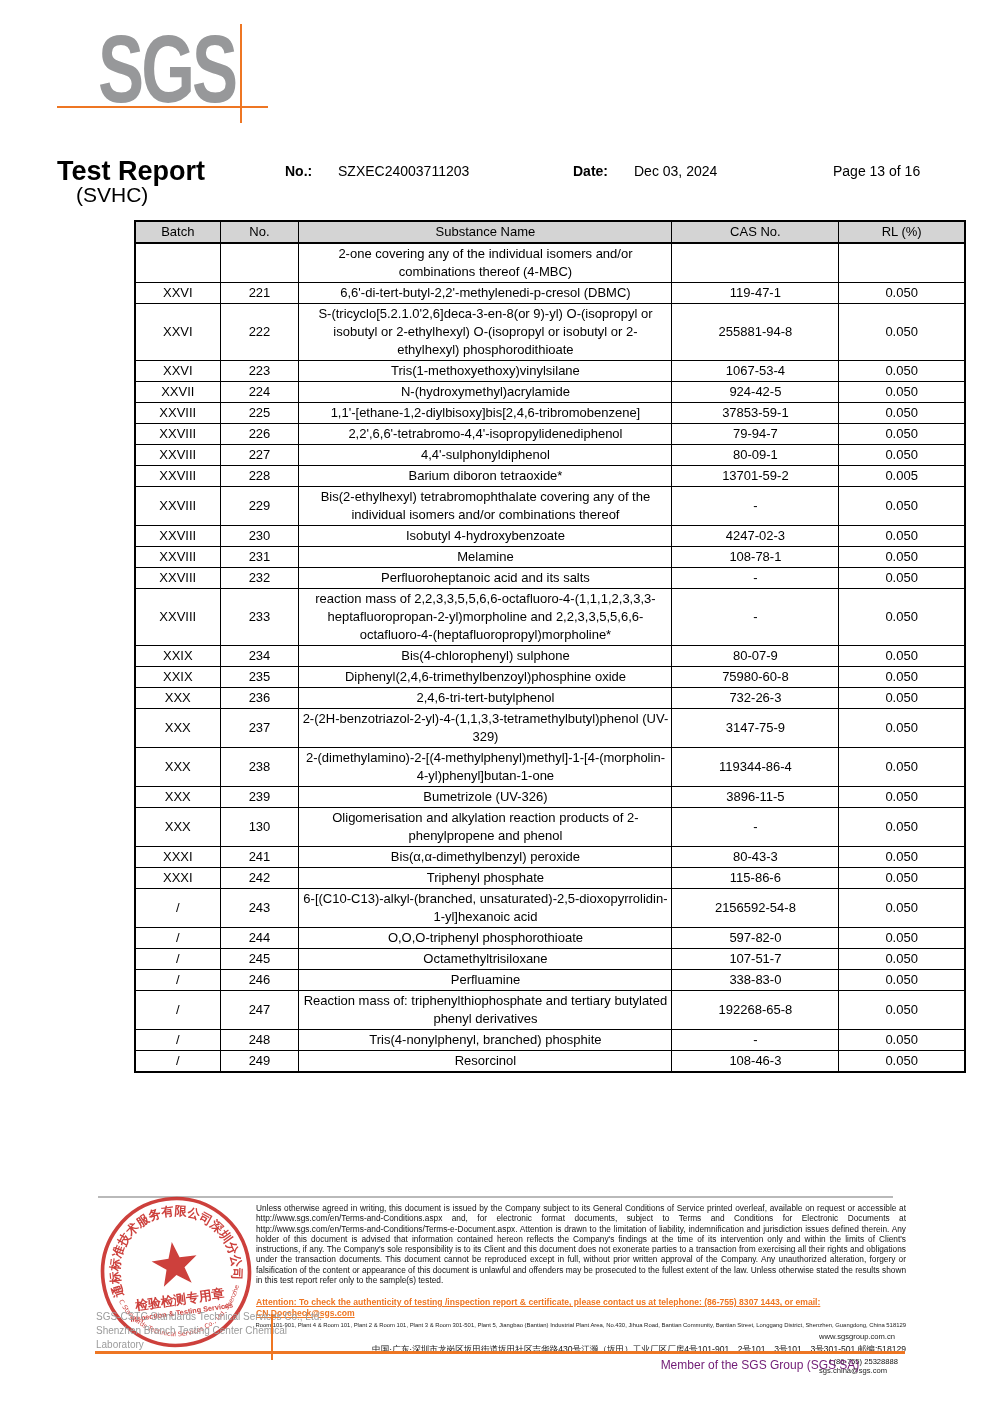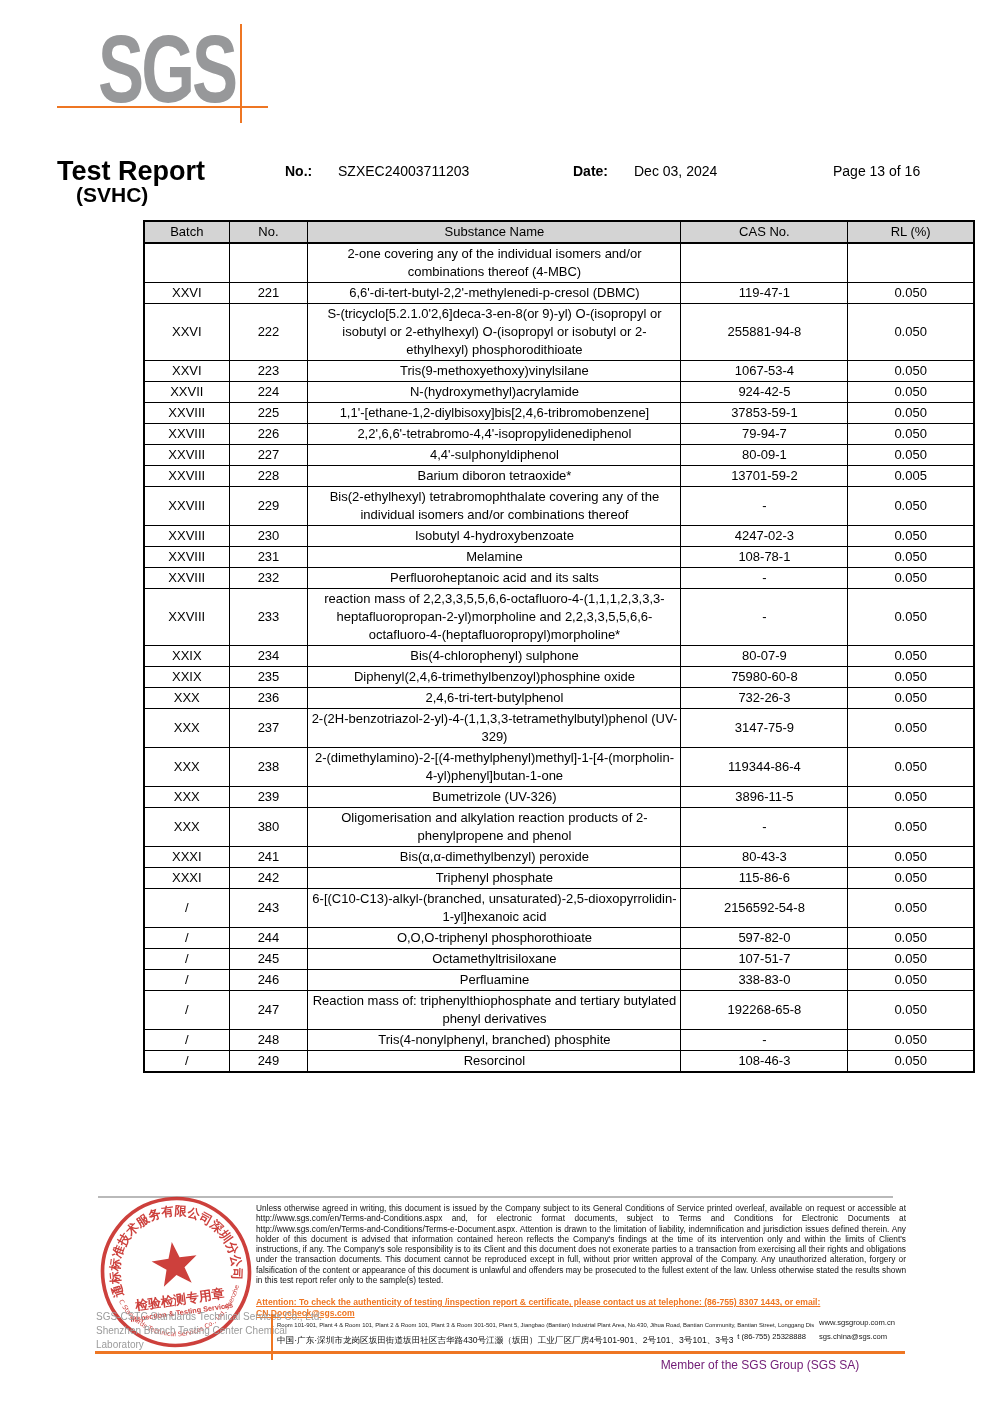--- a/index.html
+++ b/index.html
@@ -15,29 +15,29 @@
   .logo-text {
     font-size:96px; font-weight:bold; color:#97989a; letter-spacing:-4px;
     transform:scaleX(0.72); transform-origin:left top; line-height:78px;
     font-family:"Liberation Sans", sans-serif;
   }
   .logo-hline { position:absolute; left:57px; top:106px; width:211px; height:2px; background:#ee7623; }
   .logo-vline { position:absolute; left:240px; top:24px; width:2px; height:99px; background:#ee7623; }
 
   
   .report-title { position:absolute; left:57px; top:156px; font-size:27px; font-weight:bold; }
-  .report-subtitle { position:absolute; left:76px; top:183px; font-size:21px; font-weight:bold; }
+  .report-subtitle { position:absolute; left:76px; top:183px; font-size:21px; font-weight:normal; }
   .hdr-no-label   { position:absolute; left:285px; top:163px; font-size:14px; font-weight:bold; }
   .hdr-no-value   { position:absolute; left:338px; top:163px; font-size:14px; }
   .hdr-date-label { position:absolute; left:573px; top:163px; font-size:14px; font-weight:bold; }
   .hdr-date-value { position:absolute; left:634px; top:163px; font-size:14px; }
   .hdr-page       { position:absolute; left:833px; top:163px; font-size:14px; }
 
   
-  .table-wrap { position:absolute; left:95px; top:220px; width:880px;padding-left:48px; }
+  .table-wrap { position:absolute; left:86px; top:220px; width:880px;padding-left:48px; }
   table.svhc { border-collapse:collapse; width:100%; table-layout:fixed; border:2px solid #000; }
   table.svhc th, table.svhc td {
     border:1px solid #000; text-align:center; vertical-align:middle;
     font-size:13px; line-height:18px; padding:1px 3px; overflow-wrap:break-word;
   }
   table.svhc th { background:#d4d4d4; font-weight:normal; height:22px; border-bottom:2px solid #000; }
 
   
   .footer-divider { position:absolute; left:98px; top:1196px; width:795px; height:2px; background:#b9b9b9; }
 
@@ -46,21 +46,21 @@
 
   .disclaimer {
     position:absolute; left:256px; top:1203px; width:650px;
     font-size:8.3px; line-height:10.3px; text-align:justify; color:#111;
   }
   .attention {
     position:absolute; left:256px; top:1297px; width:650px;
     font-size:8.6px; line-height:10.6px; font-weight:bold; color:#ee7623;text-decoration:underline;
   }
   .addr-block { position:absolute; left:277px; top:1318px; width:629px; }
-  .addr-row { display:flex; align-items:flex-start; }
+  .addr-row { display:flex; align-items:flex-end;flex-direction:column; }
   .addr-en    { flex:1; font-size:5.9px; line-height:14px; color:#222; white-space:nowrap; overflow:hidden; }
   .addr-web   { width:92px; font-size:7.6px; color:#222; padding-left:5px; white-space:nowrap; }
   .addr-cn    { flex:1; font-size:8.6px; line-height:16px; color:#111; white-space:nowrap; overflow:hidden; }
   .addr-phone { font-size:7.6px; color:#111; white-space:nowrap; padding:0 8px 0 4px; }
   .addr-email { width:92px; font-size:7.6px; color:#222; padding-left:5px; white-space:nowrap; }
   .addr-vline { position:absolute; left:271px; top:1314px; width:2px; height:46px; background:#ee7623; z-index:6; }
   .footer-orange-rule { position:absolute; left:95px; top:1351px; width:810px; height:3px; background:#ee7623; }
   .member-line { position:absolute; left:560px; top:1358px; width:400px; text-align:center; font-size:12px; color:#701a75; }
 </style>
 </head>
@@ -118,21 +118,21 @@
           <tr>
             <td>XXVI</td>
             <td>222</td>
             <td>S-(tricyclo[5.2.1.0'2,6]deca-3-en-8(or 9)-yl) O-(isopropyl or isobutyl or 2-ethylhexyl) O-(isopropyl or isobutyl or 2-ethylhexyl) phosphorodithioate</td>
             <td>255881-94-8</td>
             <td>0.050</td>
           </tr>
           <tr>
             <td>XXVI</td>
             <td>223</td>
-            <td>Tris(9-methoxyethoxy)vinylsilane</td>
+            <td>Tris(1-methoxyethoxy)vinylsilane</td>
             <td>1067-53-4</td>
             <td>0.050</td>
           </tr>
           <tr>
             <td>XXVII</td>
             <td>224</td>
             <td>N-(hydroxymethyl)acrylamide</td>
             <td>924-42-5</td>
             <td>0.050</td>
           </tr>
@@ -236,21 +236,21 @@
           </tr>
           <tr>
             <td>XXX</td>
             <td>239</td>
             <td>Bumetrizole (UV-326)</td>
             <td>3896-11-5</td>
             <td>0.050</td>
           </tr>
           <tr>
             <td>XXX</td>
-            <td>380</td>
+            <td>130</td>
             <td>Oligomerisation and alkylation reaction products of 2-phenylpropene and phenol</td>
             <td>-</td>
             <td>0.050</td>
           </tr>
           <tr>
             <td>XXXI</td>
             <td>241</td>
             <td>Bis(α,α-dimethylbenzyl) peroxide</td>
             <td>80-43-3</td>
             <td>0.050</td>

